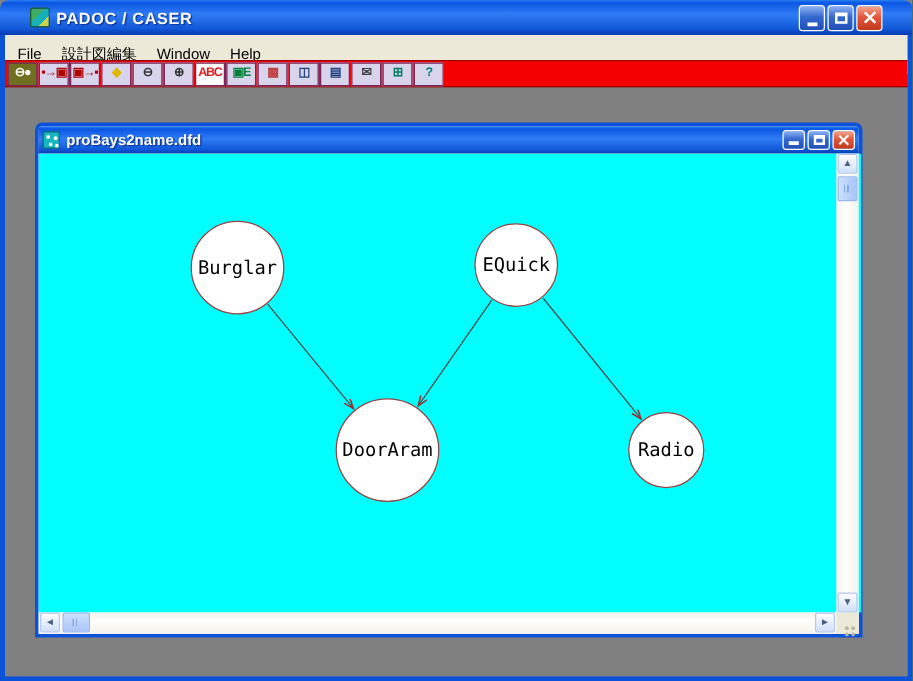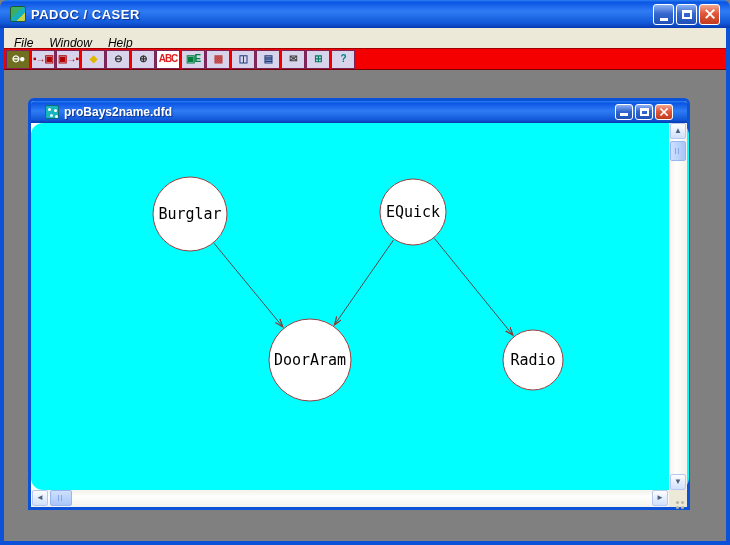--- a/index.html
+++ b/index.html
@@ -9,21 +9,21 @@
   #screen {
     position:relative; width:730px; height:545px; overflow:hidden;
     background:#808080;
   }
 
   
   .titlebar {
     position:absolute; left:0; top:0; width:730px; height:28px;
     background:linear-gradient(180deg,#2a80f0 0%,#0b55e4 8%,#2f7cf5 40%,#1158d8 82%,#0839b0 100%);
     border-radius:7px 7px 0 0;
-    display:flex; align-items:center; padding:0 10px;
+    display:flex; align-items:center; padding:0 24px;
   }
   .frame-left  { position:absolute; left:0; top:28px; width:4px; height:517px; background:#0c52d8; }
   .frame-right { position:absolute; right:0; top:28px; width:4px; height:517px; background:#0c52d8; }
   .frame-bottom{ position:absolute; left:0; bottom:0; width:730px; height:4px; background:#0c52d8; }
 
   .app-icon {
     width:16px; height:16px; margin-right:5px; flex:0 0 auto;
     background:linear-gradient(135deg,#3fae64 0 40%, #18b0b8 40% 70%, #c8d24a 70% 100%);
     border:1px solid #1d5a30; border-radius:2px;
   }
@@ -44,21 +44,21 @@
   .glyph-close::before,.glyph-close::after {
     content:""; position:absolute; left:5px; top:0; width:2.4px; height:12px; background:#fff;
   }
   .glyph-close::before { transform:rotate(45deg); }
   .glyph-close::after  { transform:rotate(-45deg); }
 
   
   .menubar {
     position:absolute; left:4px; top:28px; width:722px; height:31px;
     background:#ece9d8; border-bottom:1px solid #d8d4c0;
-    display:flex; align-items:center; font-size:12px; color:#000; padding-left:2px;font-style:italic;
+    display:flex; align-items:center; font-size:12px; color:#000; padding-left:2px;
   }
   .menu-item { padding:2px 8px; cursor:default; }
 
   
   .toolbar {
     position:absolute; left:4px; top:48px; width:722px; height:22px;
     background:#f40000; border-top:1px solid #a00000; border-bottom:1px solid #7a0000;
     display:flex; align-items:center; padding-left:2px; gap:1px;
   }
   .tb-btn {
@@ -69,40 +69,40 @@
 
   
   .mdi { position:absolute; left:4px; top:70px; width:722px; height:471px; background:#808080; }
 
   
   .child {
     position:absolute; left:24px; top:28px; width:662px; height:412px;
     border:3px solid #0c52d8; border-radius:6px 6px 0 0; background:#ece9d8;
   }
   .child-titlebar {
-    height:22px; display:flex; align-items:center; padding:0 14px;
+    height:22px; display:flex; align-items:center; padding:0 3px;
     background:linear-gradient(180deg,#2a80f0 0%,#0b55e4 10%,#2f7cf5 45%,#1158d8 85%,#0839b0 100%);
     border-radius:3px 3px 0 0;
   }
   .dfd-icon {
     width:14px; height:14px; margin-right:5px; flex:0 0 auto;
     background:#18b6be; border:1px solid #0b6e74; border-radius:2px; position:relative;
   }
   .dfd-icon::after {
     content:""; position:absolute; left:2px; top:2px; width:3px; height:3px; border-radius:50%;
     background:#fff; box-shadow:6px 1px 0 #fff, 2px 6px 0 #e6fdff, 7px 7px 0 #fff;
   }
   .child-title { color:#fff; font-weight:bold; font-size:12px; text-shadow:1px 1px 1px #0a2e8c; flex:1 1 auto; }
   .child-controls { display:flex; gap:2px; }
   .win-btn.small { width:18px; height:16px; }
   .win-btn.small .glyph-max { width:9px; height:8px; border-width:2px; border-top-width:3px; }
   .win-btn.small .glyph-close { transform:scale(.85); }
 
   .child-body { position:relative; width:656px; height:384px; background:#fff; }
-  .canvas { position:absolute; left:0; top:0; width:658px; height:367px; background:#00ffff;border-radius:12px; }
+  .canvas { position:absolute; left:0; top:0; width:658px; height:367px; background:#00ffff; }
   .canvas svg { position:absolute; left:0; top:0; }
 
   
   .vscroll {
     position:absolute; right:0; top:0; width:18px; height:367px;
     background:linear-gradient(90deg,#f3f2ec,#fefefc 40%,#f3f2ec);
   }
   .hscroll {
     position:absolute; left:0; bottom:0; width:638px; height:17px;
     background:linear-gradient(180deg,#f3f2ec,#fefefc 40%,#f3f2ec);
@@ -153,20 +153,21 @@
           <span class="glyph-close"></span>
         </span>
     </span>
   </div>
   <div class="frame-left"></div>
   <div class="frame-right"></div>
   <div class="frame-bottom"></div>
 
   <div class="menubar">
     <span class="menu-item"><u>F</u><span>ile</span></span>
+    <span class="menu-item"><u></u><span>設計図編集</span></span>
     <span class="menu-item"><u>W</u><span>indow</span></span>
     <span class="menu-item"><u></u><span>Help</span></span>
   </div>
 
   <div class="toolbar" id="toolbar">
       <button class="tb-btn" style="background: rgb(111, 111, 31);">
         <span class="tb-glyph" style="color: rgb(255, 255, 255);">⊖●</span>
       </button>
       <button class="tb-btn" style="background: rgb(216, 212, 236);">
         <span class="tb-glyph" style="color: rgb(176, 0, 0);">▪→▣</span>

